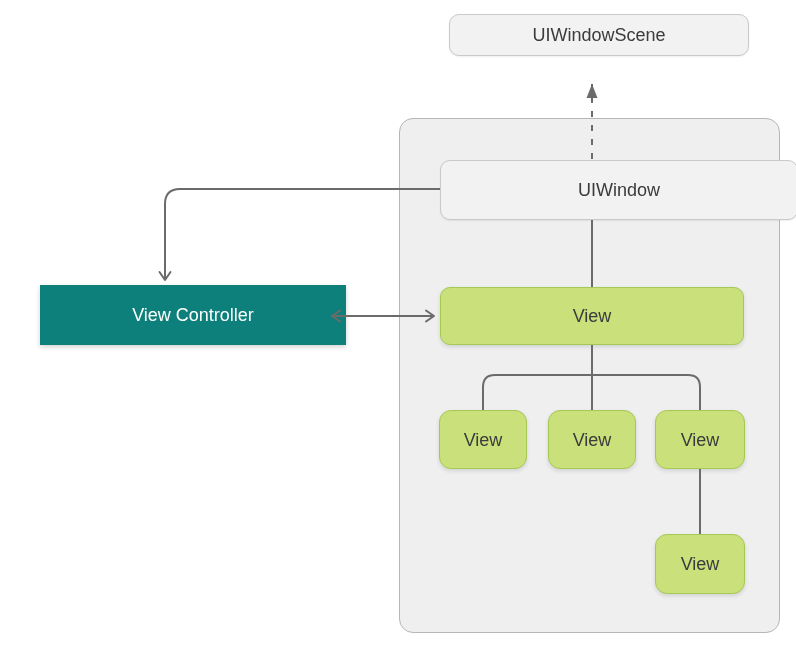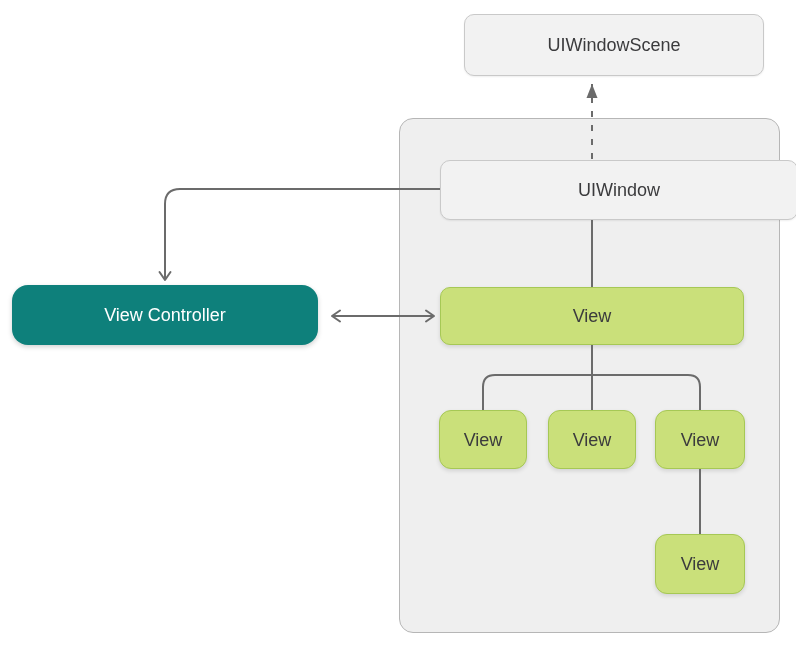--- a/index.html
+++ b/index.html
@@ -37,32 +37,33 @@
   }
   .node-gray {
     background: var(--gray-fill, #F2F2F2);
     border: 1.5px solid var(--gray-border, #C9C9C9);
     border-radius: 10px;
     color: var(--text-dark, #3B3B3D);
     box-shadow: 0 1px 2px rgba(0,0,0,0.07);
   }
   .node-teal {
     background: var(--teal, #0E807B);
-    border-radius: 16px;
+    border-radius: 0;
     color: var(--text-light, #FFFFFF);
     box-shadow: 0 2px 5px rgba(0,0,0,0.18);
+    margin-left: 28px;
   }
   .node-green {
     background: var(--green-fill, #CAE07A);
     border: 1.5px solid var(--green-border, #A6C855);
     border-radius: 10px;
     color: var(--text-dark, #3B3B3D);
     box-shadow: 0 2px 4px rgba(0,0,0,0.12);
   }
-  .node-windowscene { left: 464px; top: 14px;  width: 300px; height: 62px; }
+  .node-windowscene { left: 449px; top: 14px;  width: 300px; height: 42px; }
   .node-window      { left: 440px; top: 160px; width: 358px; height: 60px; }
   .node-vc          { left: 12px;  top: 285px; width: 306px; height: 60px; }
   .node-rootview    { left: 440px; top: 287px; width: 304px; height: 58px; }
   .node-sub1        { left: 439px; top: 410px; width: 88px;  height: 59px; border-radius: 12px; }
   .node-sub2        { left: 548px; top: 410px; width: 88px;  height: 59px; border-radius: 12px; }
   .node-sub3        { left: 655px; top: 410px; width: 90px;  height: 59px; border-radius: 12px; }
   .node-nested      { left: 655px; top: 534px; width: 90px;  height: 60px; border-radius: 12px; }
 
   .connectors {
     position: absolute;

